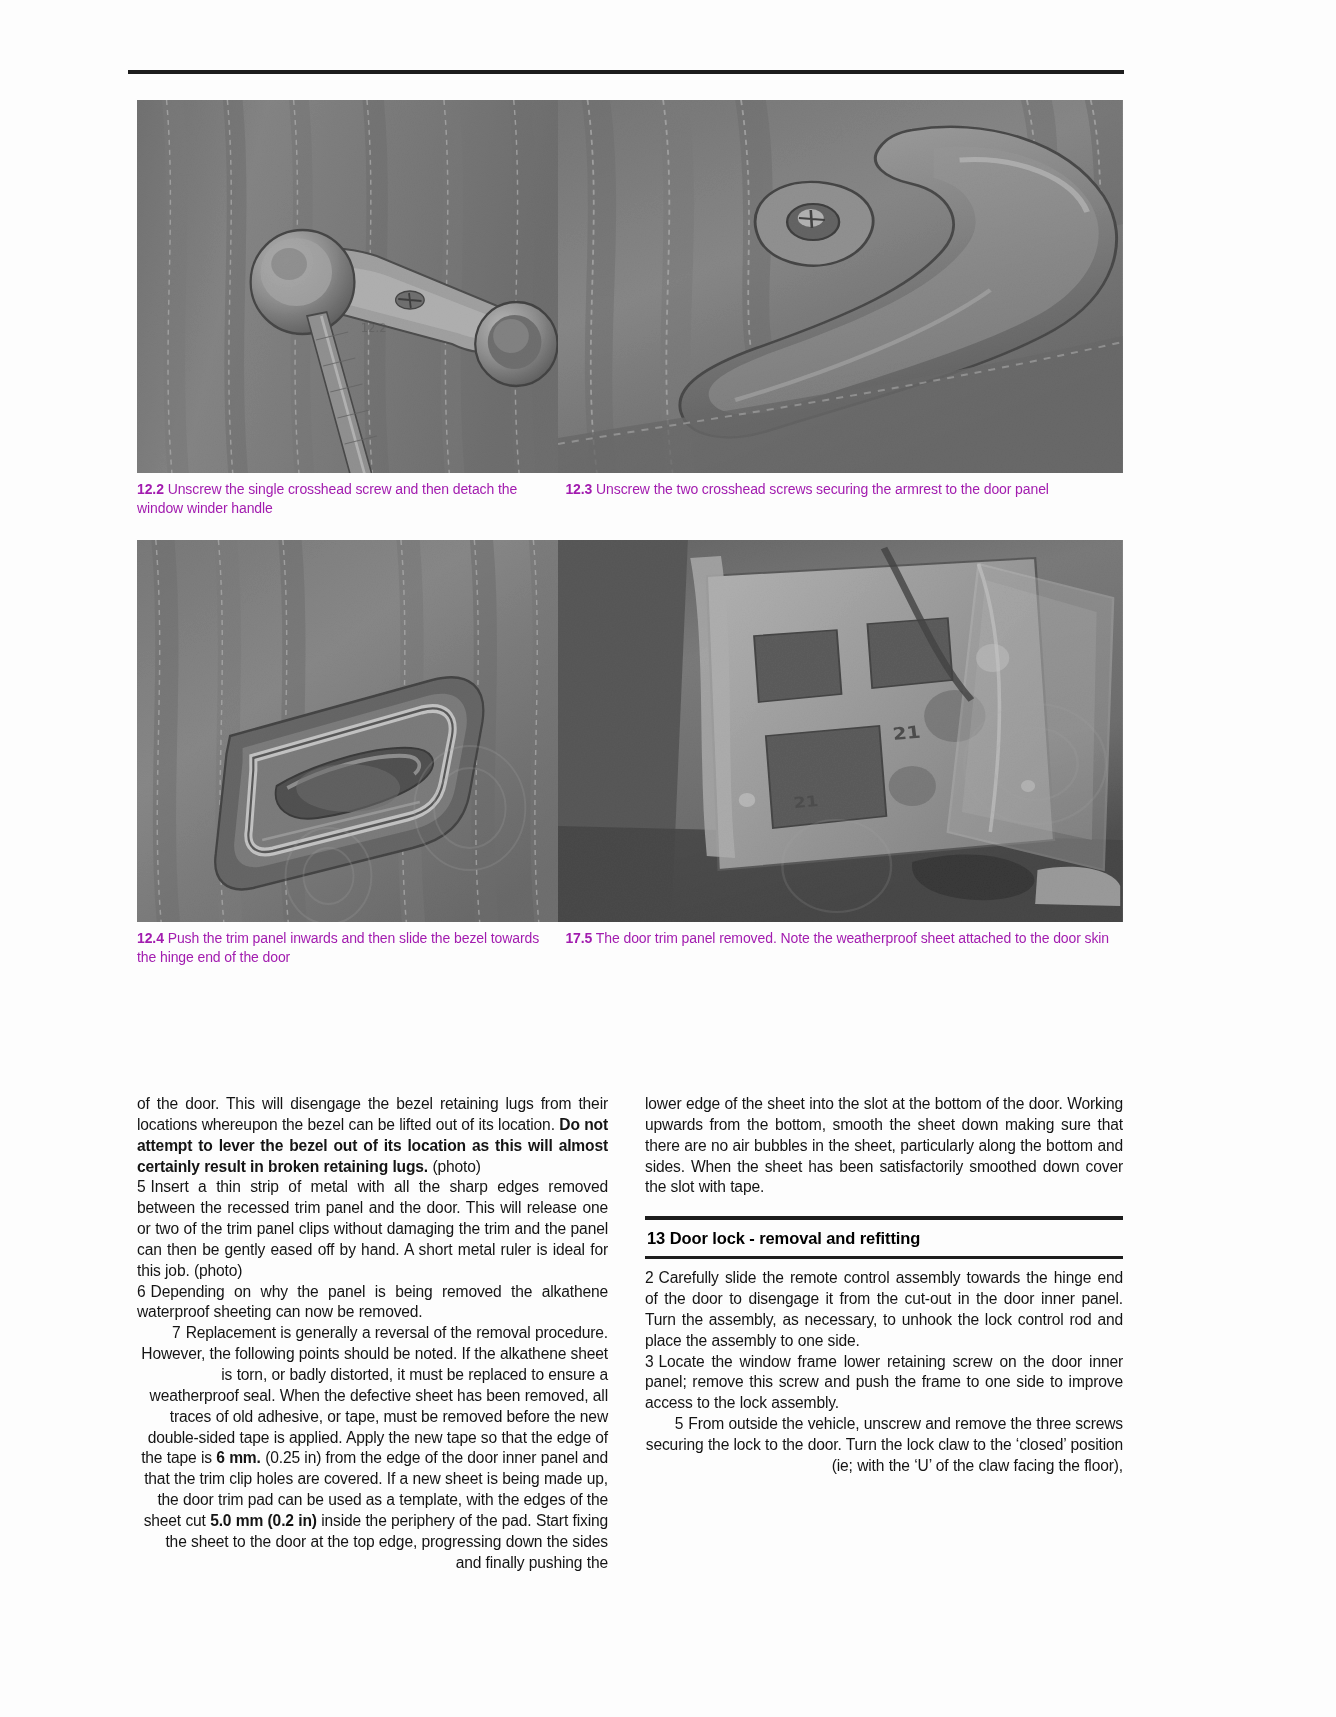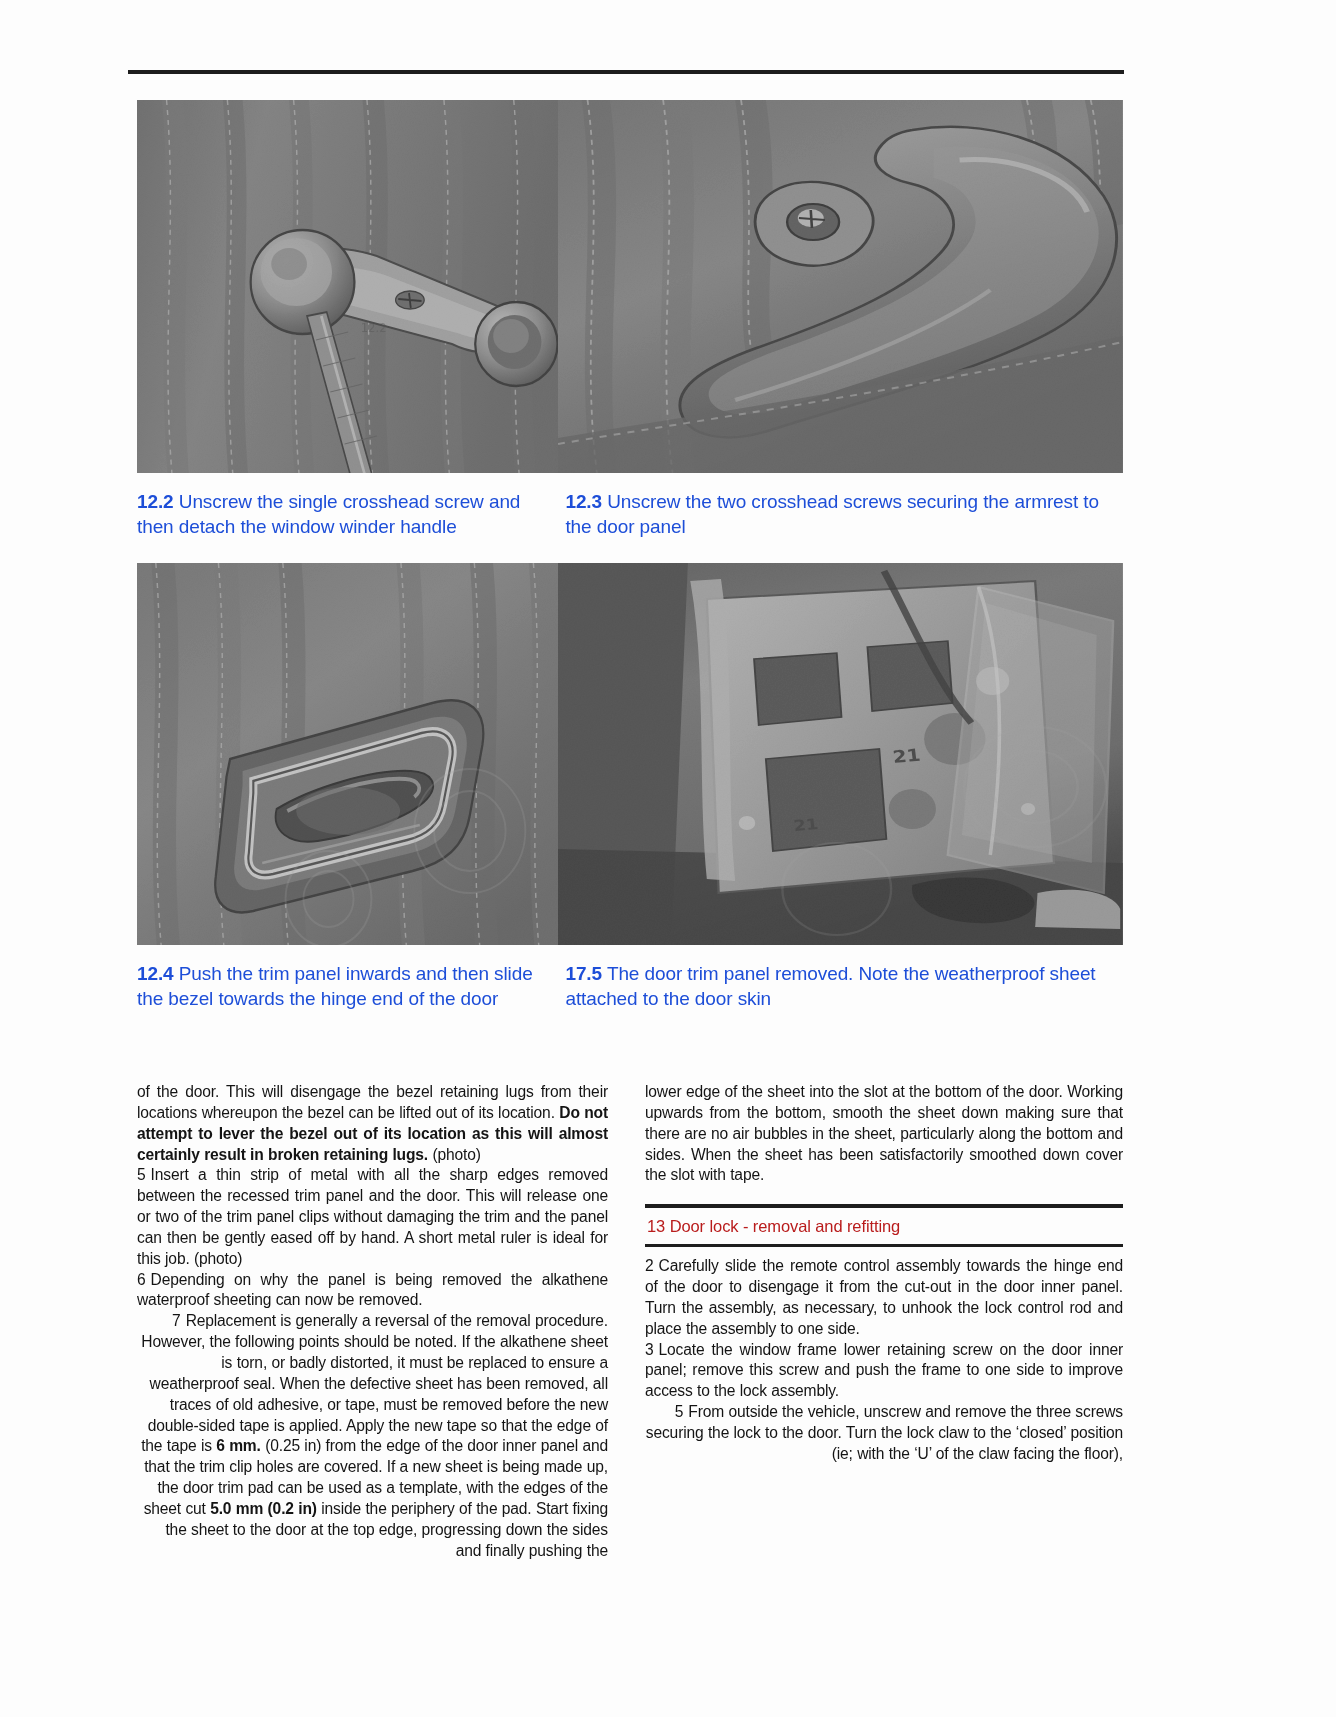--- a/index.html
+++ b/index.html
@@ -75,41 +75,41 @@
   .fig.right { width: 572px; }
   .photo {
     width: 100%;
     position: relative;
     overflow: hidden;
     background: #8d8d8d;
     filter: contrast(1.05) brightness(0.98);
   }
   .photo svg { display: block; width: 100%; height: 100%; }
   .caption {
-    margin-top: 16px;
-    font-size: 19px;
+    margin-top: 7px;
+    font-size: 14px;
     line-height: 1.33;
-    color: #1d4ed8;
+    color: #a21caf;
     letter-spacing: -0.1px;
   }
   .caption .num {
     font-weight: bold;
   }
   .fig.right .caption { padding-left: 7px; }
 
   
   .columns {
     position: absolute;
     left: 137px;
     top: 1082px;
     width: 986px;
     display: flex;
     justify-content: space-between;
   }
-  .col { width: 471px; }
+  .col { width: 471px; margin-top: 12px; }
   .col.right { width: 478px; }
   .col p {
     margin: 0;
     font-size: 15.6px;
     line-height: 1.337;
     text-align: justify;
     letter-spacing: -0.15px;
     color: #141414;
     word-spacing: 0.2px;
   }
@@ -127,24 +127,24 @@
     background: #1d1d1d;
     width: 100%;
   }
   .rule-light {
     height: 3px;
     background: #1d1d1d;
     width: 100%;
   }
   .section-title {
     font-size: 16.5px;
-    font-weight: normal;
+    font-weight: bold;
     padding: 9px 0 8px 2px;
     letter-spacing: -0.1px;
-    color: #b91c1c;
+    color: #000000;
   }
   .section-body { margin-top: 9px; }
 </style>
 </head>
 <body>
 
 <div class="page">
 
   <div class="header-rule"></div>
 

